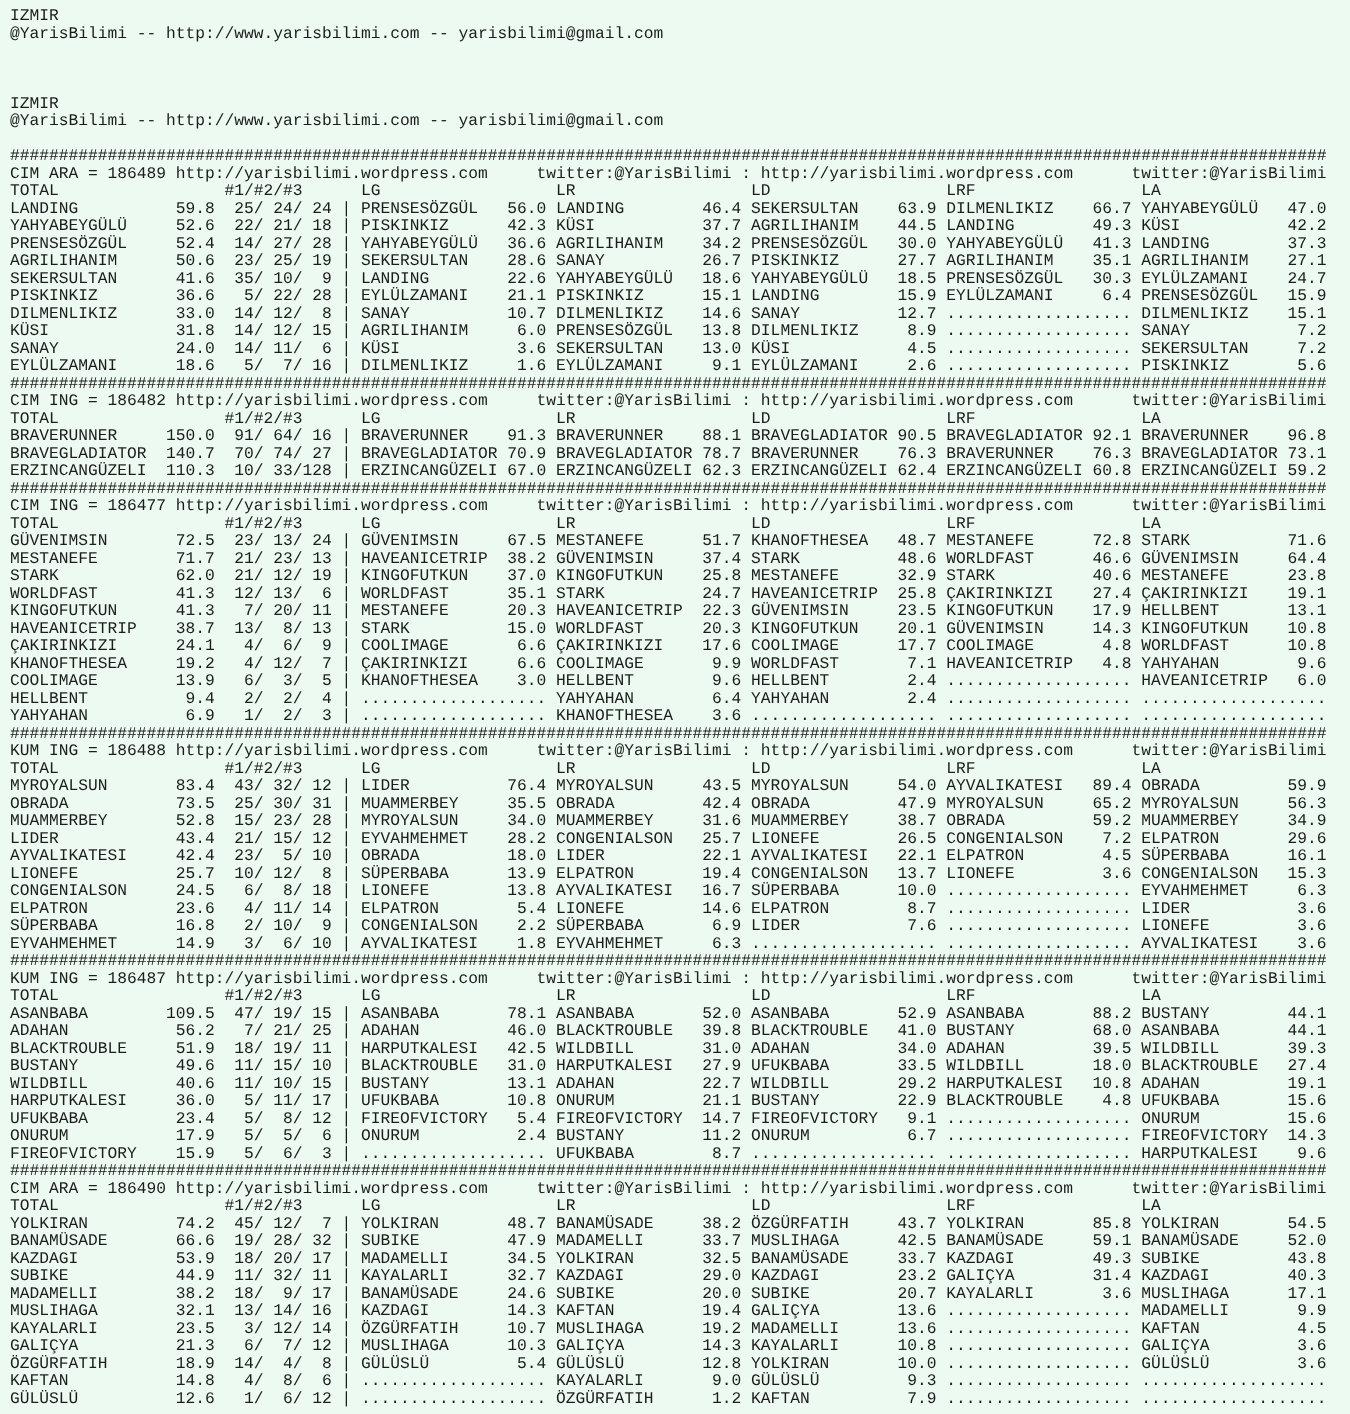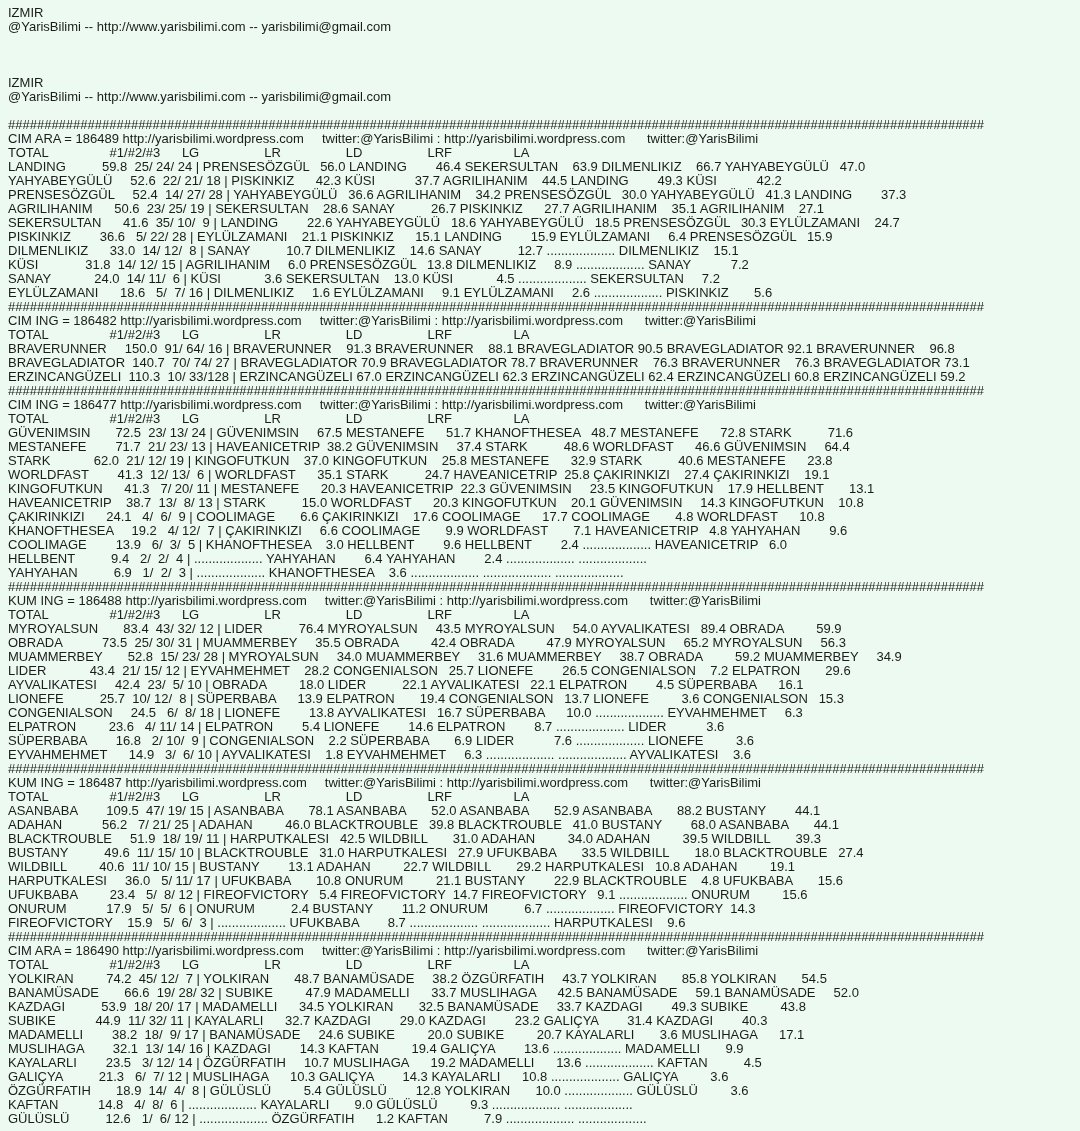--- a/index.html
+++ b/index.html
@@ -4,21 +4,21 @@
 <style>
   html, body { margin: 0; padding: 0; }
   body {
     width: 1080px; height: 1131px;
     background: #ecfaf1;
     overflow: hidden;
   }
   pre.doc {
     margin: 0;
     padding: 6px 16px 0 8px;
-    font-family: Liberation Sans, sans-serif;
+    font-family: Liberation Mono, monospace;
     font-size: 13px;
     line-height: 14px;
     color: #1c1c1c;
     white-space: pre;
   }
   pre.doc span { display: inline; }
 </style>
 </head>
 <body>
 

